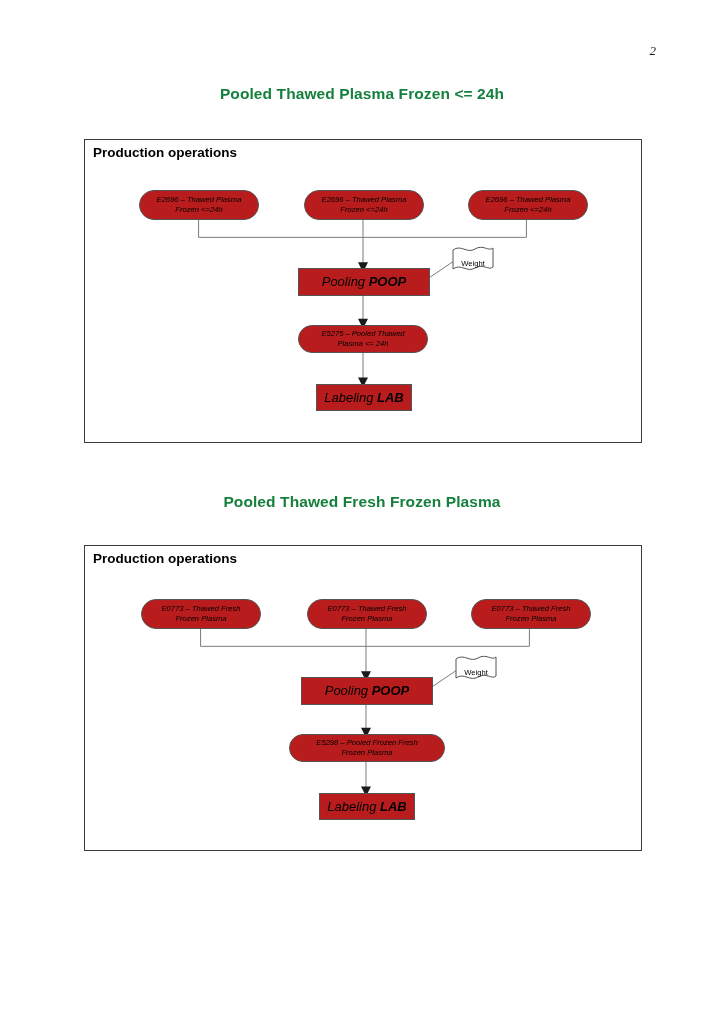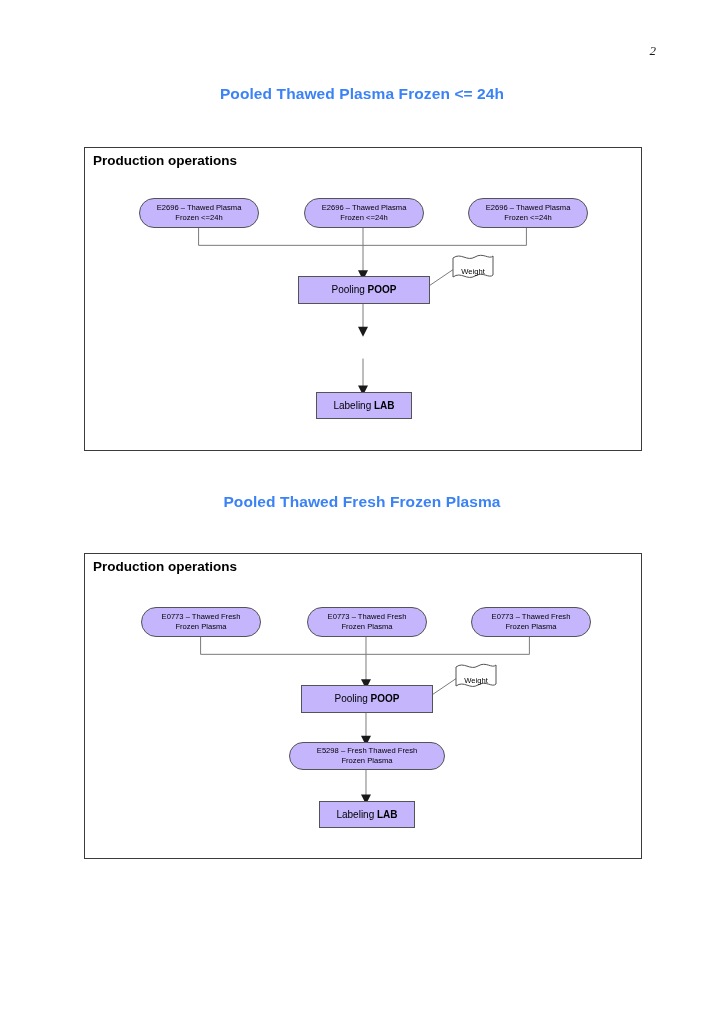--- a/index.html
+++ b/index.html
@@ -26,64 +26,64 @@
     color: #1a1a1a;
   }
 
   .section-title {
     position: absolute;
     left: 0;
     width: 724px;
     text-align: center;
     font-size: 15.5px;
     font-weight: bold;
-    color: #3b82f6;
+    color: #15803d;
     letter-spacing: 0.1px;
   }
   .section-title.first { top: 85px; }
   .section-title.second { top: 493px; text-align: center; }
 
   .diagram-frame {
     position: absolute;
     left: 84px;
     width: 558px;
     border: 1px solid #3b3b3b;
     background: #ffffff;
     box-sizing: border-box;
-    margin-top: 8px;
   }
   .diagram-frame.first  { top: 139px; height: 304px; }
   .diagram-frame.second { top: 545px; height: 306px; }
 
   .frame-label {
     position: absolute;
     left: 8px;
     top: 5px;
     font-size: 13.5px;
     font-weight: bold;
     color: #000000;
   }
 
   
   .node {
     position: absolute;
     box-sizing: border-box;
     border: 1px solid #545454;
-    background: #c4b5fd;
+    background: #b91c1c;
     font-size: 7.6px;
     line-height: 1.35;
     text-align: center;
     display: flex;
     align-items: center;
     justify-content: center;
     padding: 0 4px;
     color: #000000;
+    font-style: italic;
   }
   .node.rounded { border-radius: 999px; }
-  .node.process { border-radius: 0; font-size: 10px; }
+  .node.process { border-radius: 0; font-size: 13px; }
   .node .label { width: 100%; }
   .node .label b { font-weight: bold; }
 
   
   .weight-flag {
     position: absolute;
     width: 44px;
     height: 30px;
   }
   .weight-flag svg { display: block; overflow: visible; }
@@ -164,20 +164,25 @@
     </span>
   </div>
 
   <div class="weight-flag" style="left:366px; top:104px;">
     <svg width="44" height="30" viewBox="0 0 44 30">
       <path d="M 2 6 C 10 0, 16 10, 24 5 C 32 0, 38 8, 42 4 L 42 23 C 38 27, 32 19, 24 24 C 16 29, 10 19, 2 25 Z" fill="#ffffff" stroke="#545454" stroke-width="1"></path>
     </svg>
     <div class="flag-text">Weight</div>
   </div>
 
+  <div class="node rounded" style="left:213px; top:185px; width:130px; height:28px;">
+    <span class="label">
+      <span>E5275 – Pooled Thawed</span><br><span>Plasma &lt;= 24h</span>
+    </span>
+  </div>
 
   <div class="node process" style="left:231px; top:244px; width:96px; height:27px;">
     <span class="label">
       <span>Labeling </span><b>LAB</b>
     </span>
   </div>
 </div>
 
 <div class="section-title second">Pooled Thawed Fresh Frozen Plasma</div>
 
@@ -224,21 +229,21 @@
 
   <div class="weight-flag" style="left:369px; top:107px;">
     <svg width="44" height="30" viewBox="0 0 44 30">
       <path d="M 2 6 C 10 0, 16 10, 24 5 C 32 0, 38 8, 42 4 L 42 23 C 38 27, 32 19, 24 24 C 16 29, 10 19, 2 25 Z" fill="#ffffff" stroke="#545454" stroke-width="1"></path>
     </svg>
     <div class="flag-text">Weight</div>
   </div>
 
   <div class="node rounded" style="left:204px; top:188px; width:156px; height:28px;">
     <span class="label">
-      <span>E5298 – Fresh Thawed Fresh</span><br><span>Frozen Plasma</span>
+      <span>E5298 – Pooled Frozen Fresh</span><br><span>Frozen Plasma</span>
     </span>
   </div>
 
   <div class="node process" style="left:234px; top:247px; width:96px; height:27px;">
     <span class="label">
       <span>Labeling </span><b>LAB</b>
     </span>
   </div>
 </div>
 

